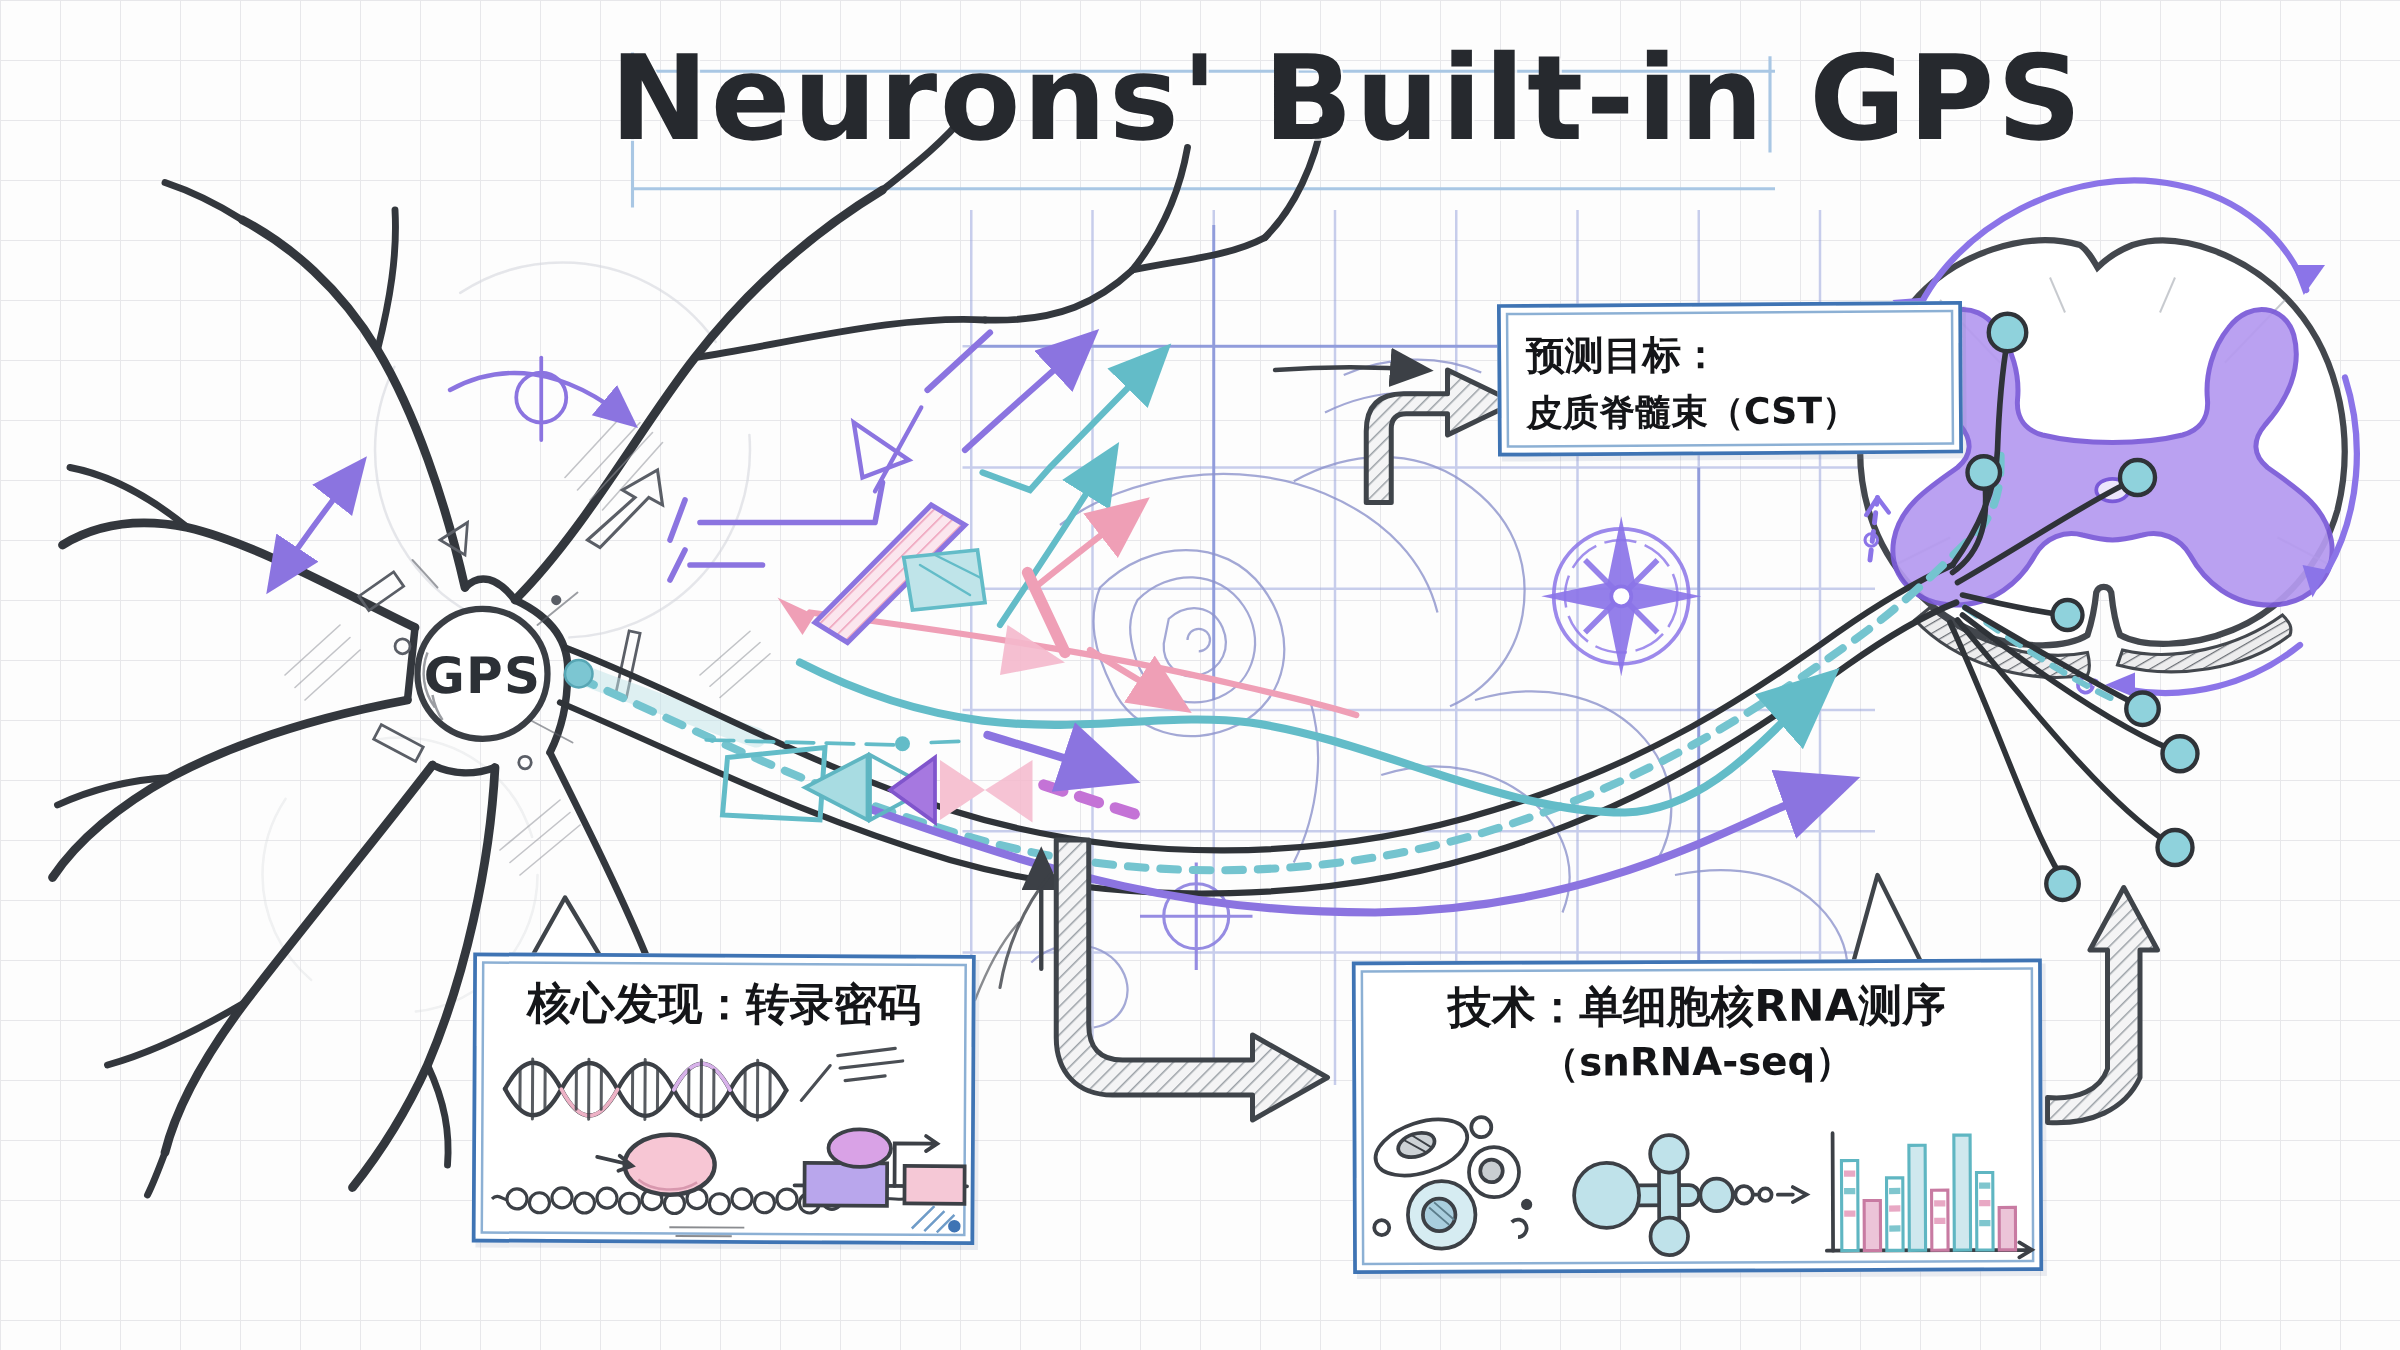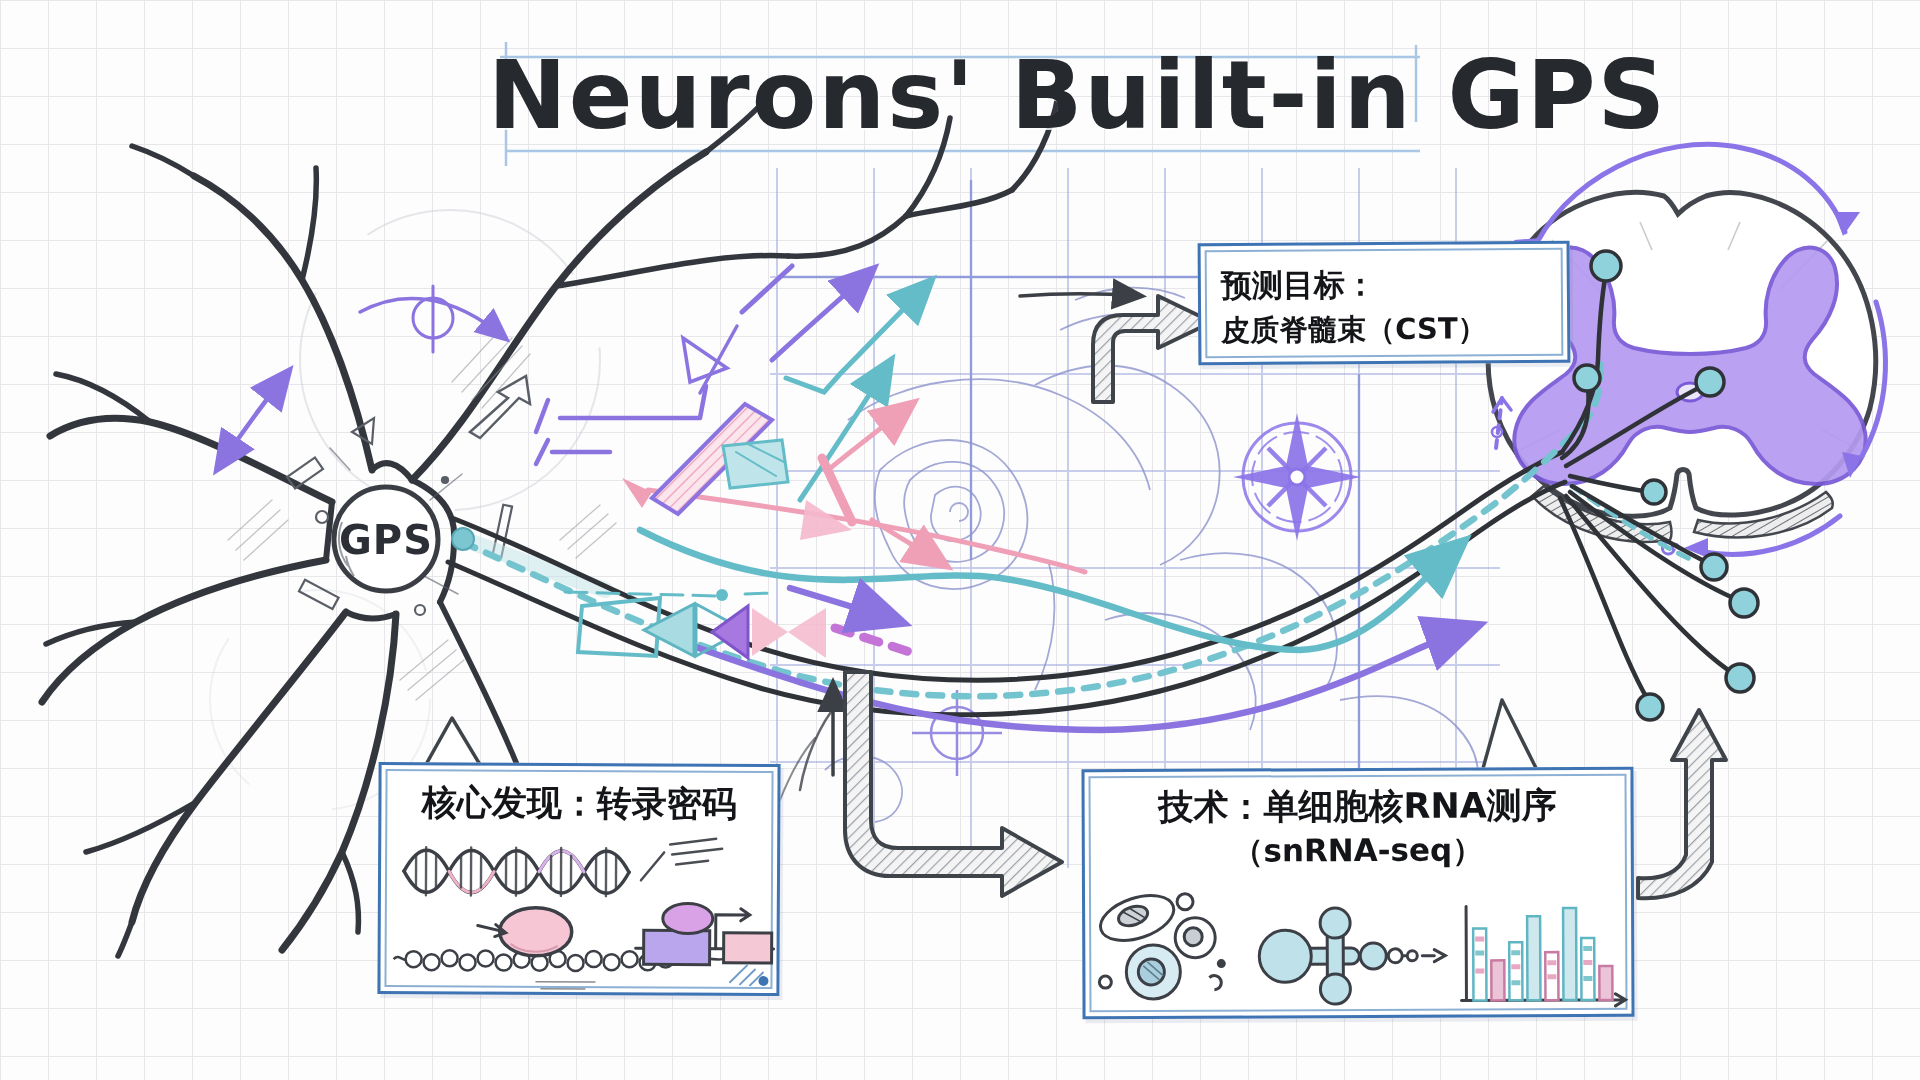--- a/index.html
+++ b/index.html
@@ -7,21 +7,21 @@
     position:relative;width:1920px;height:1080px;overflow:hidden;
     font-family:"DejaVu Sans","Liberation Sans",sans-serif;
     background-color:#fdfdfd;
     background-image:
       linear-gradient(#e7e7ea 1px, transparent 1px),
       linear-gradient(90deg, #e7e7ea 1px, transparent 1px);
     background-size:48px 48px;
   }
   svg{position:absolute;left:0;top:0;}
   .pageTitle{
-    position:absolute;left:488px;top:40px;width:944px;height:112px;
+    position:absolute;left:488px;top:24px;width:944px;height:112px;
     text-align:left;font-size:94px;font-weight:800;color:#26292e;
     letter-spacing:2px;line-height:112px;white-space:nowrap;
     text-shadow:2px 2px 0 rgba(255,255,255,.8);
   }
   .box{
     position:absolute;background:#ffffff;border:3px solid #3f74b4;
     box-shadow:inset 0 0 0 4px #ffffff, inset 0 0 0 6px #8cb0d4, 3px 4px 0 rgba(110,130,160,.14);
     box-sizing:border-box;
   }
   .box .txt{color:#141518;font-weight:700;}

